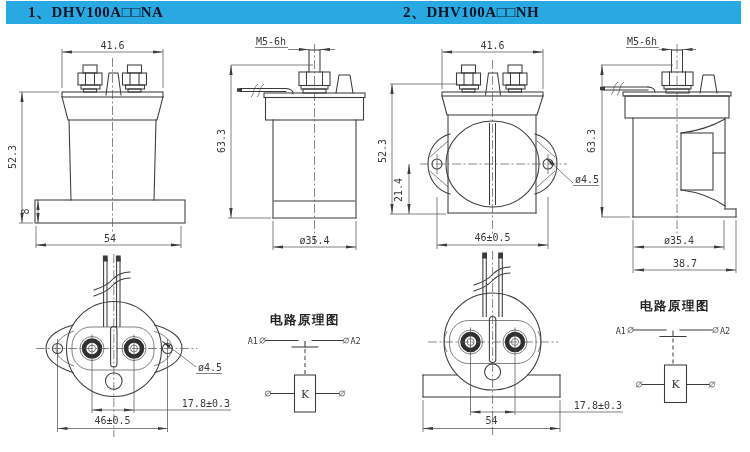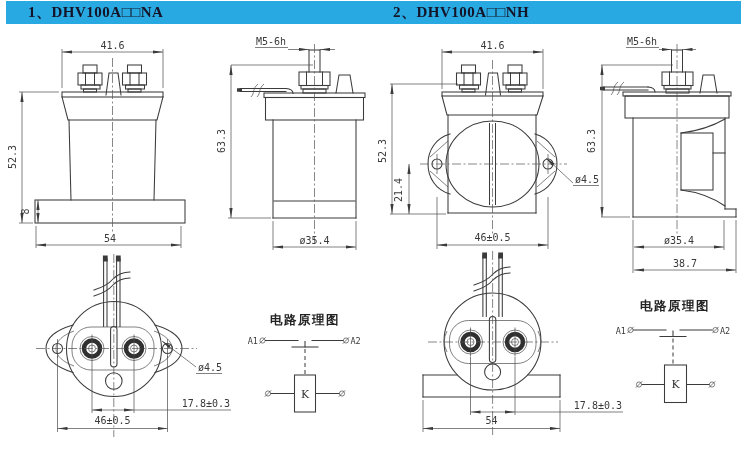--- a/index.html
+++ b/index.html
@@ -2,21 +2,21 @@
 <html><head>
 <meta charset="utf-8">
 <style>
   html,body{margin:0;padding:0;background:#fff;}
   #page{position:relative;width:750px;height:452px;background:#ffffff;overflow:hidden;
         font-family:"Liberation Sans","DejaVu Sans",sans-serif;}
   #header-bar{position:absolute;left:6px;top:1px;width:735px;height:23px;background:#29a9e1;}
   .hdr-label{position:absolute;top:0;height:23px;line-height:23px;
         font-family:"Liberation Serif","DejaVu Serif","DejaVu Sans",serif;
         font-size:15px;font-weight:700;color:#141428;letter-spacing:.5px;white-space:nowrap;}
-  #hdr1{left:22px;} #hdr2{left:387px;}
+  #hdr1{left:22px;} #hdr2{left:397px;}
   svg{position:absolute;left:0;top:0;}
   .ol{stroke:#3b3b3b;stroke-width:1.05;fill:none;stroke-linecap:square;}
   .thin{stroke:#4a4a4a;stroke-width:0.7;fill:none;}
   .dim{stroke:#4a4a4a;stroke-width:0.7;fill:none;}
   .cl{stroke:#555;stroke-width:0.7;fill:none;stroke-dasharray:9 2.5 2 2.5;}
   .dashed{stroke:#3b3b3b;stroke-width:1;fill:none;stroke-dasharray:4 3;}
   .ringbold{stroke:#303030;stroke-width:4.5;fill:none;}
   .tipfill{fill:#3b3b3b;stroke:none;}
   .wire2{stroke:#3b3b3b;stroke-width:3.5;fill:none;}
   .dimtxt{font-family:"DejaVu Sans Mono","Liberation Mono",monospace;font-size:10px;fill:#3a3a3a;}

